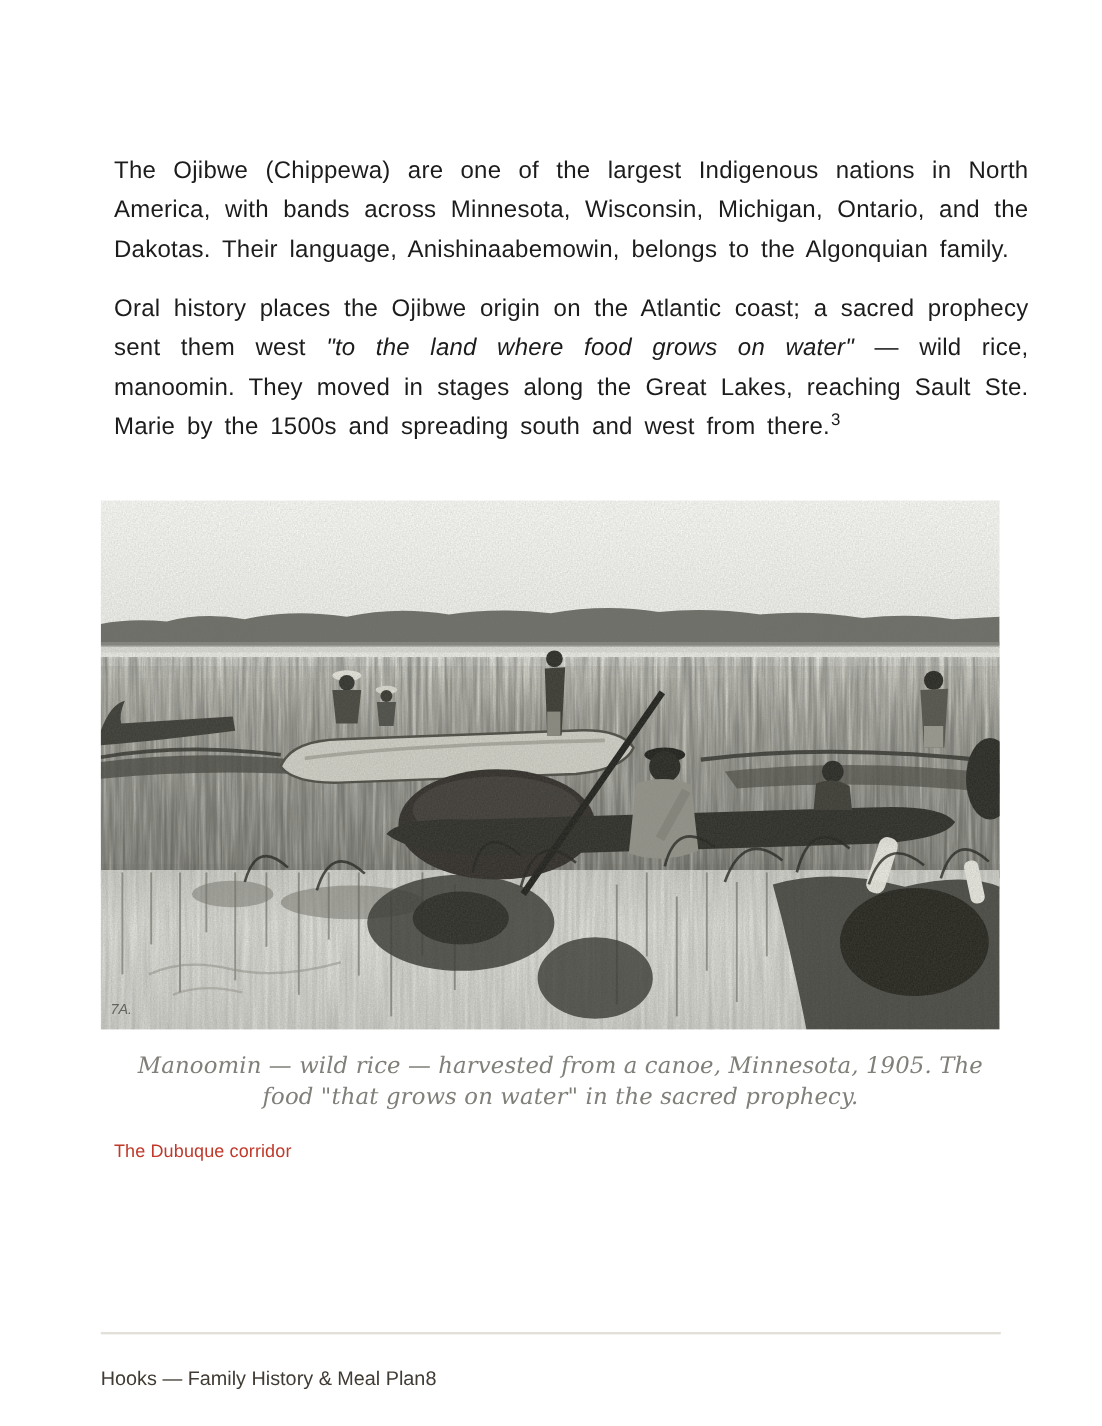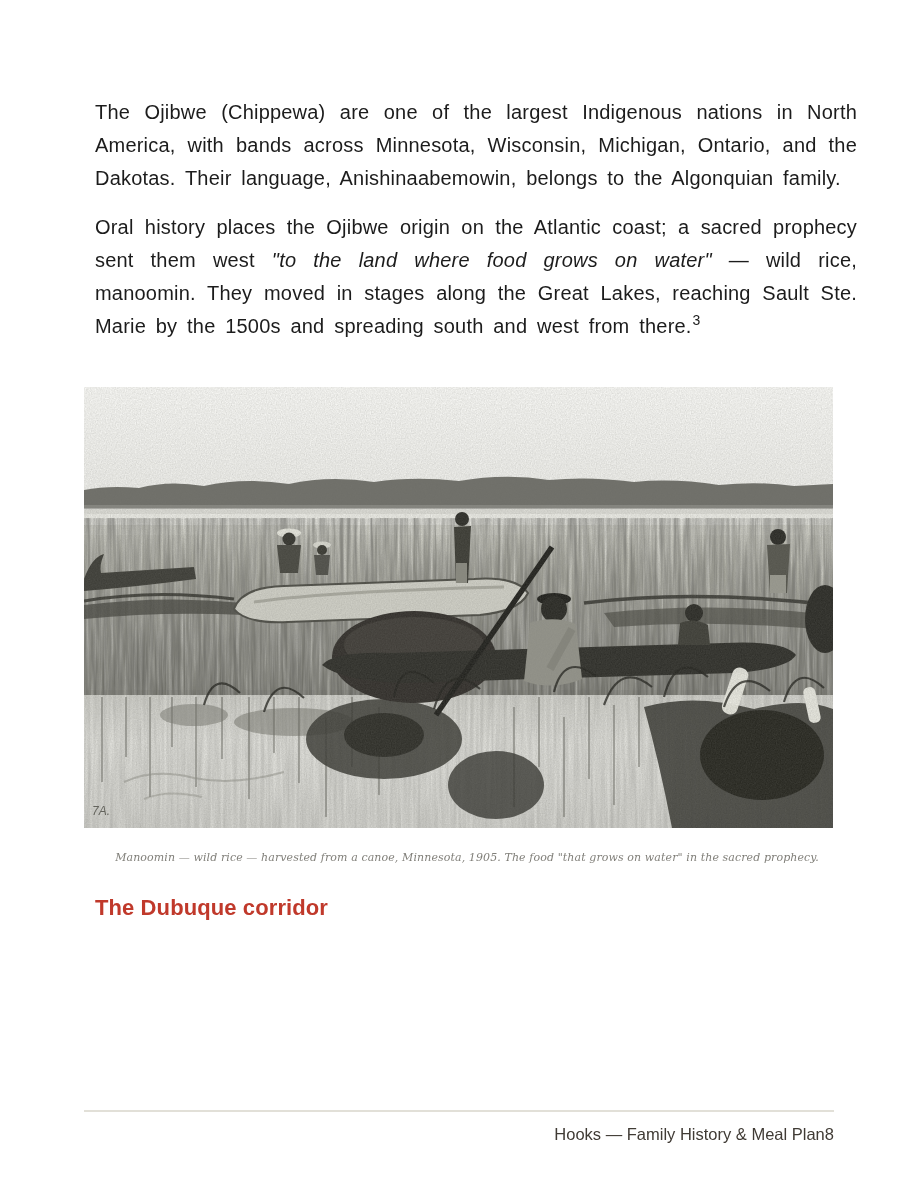--- a/index.html
+++ b/index.html
@@ -4,21 +4,21 @@
 <style>
   html,body { margin:0; padding:0; background:#ffffff; }
   .page {
     position:relative;
     width:918px; height:1188px;
     background:#ffffff;
     font-family:"Liberation Sans", sans-serif;
     color:#1c1c1c;
     overflow:hidden;
   }
-  .content { padding:96px 61px 0 95px; }
+  .content { padding:96px 61px 0 95px;margin-top:30px; }
   .body-para {
     font-size:20px;
     line-height:33px;
     letter-spacing:0.2px;
     word-spacing:4px;
     text-align:justify;
     margin:0 0 16px 0;
     color:#1c1c1c;
   }
   .body-para.last { margin-bottom:0; }
@@ -34,40 +34,40 @@
     margin:44px 0 0 -11px;
     width:766px;
     padding:0;
   }
   figure.photo-figure svg { display:block; }
   figcaption.photo-caption {
     margin:17px auto 0 auto;
     width:740px;
     font-family:"DejaVu Serif", serif;
     font-style:italic;
-    font-size:11px;
+    font-size:19px;
     line-height:26px;
     color:#807f79;
     text-align:center;
     letter-spacing:0.1px;
   }
   h2.section-heading {
     margin:24px 0 0 0;
-    font-size:22px;
-    font-weight:700;
+    font-size:15px;
+    font-weight:400;
     color:#c0392b;
     letter-spacing:0.1px;
   }
   .footer {
     position:absolute;
     left:84px; right:84px; top:1110px;
     border-top:2px solid #e2e0d8;
-    padding-top:13px;
+    padding-top:28px;
     display:flex;
-    justify-content:flex-end;
+    justify-content:flex-start;
     align-items:baseline;
     font-size:16.5px;
     color:#403b35;
   }
 </style>
 </head>
 <body>
 
 <div class="page">
   <div class="content">

